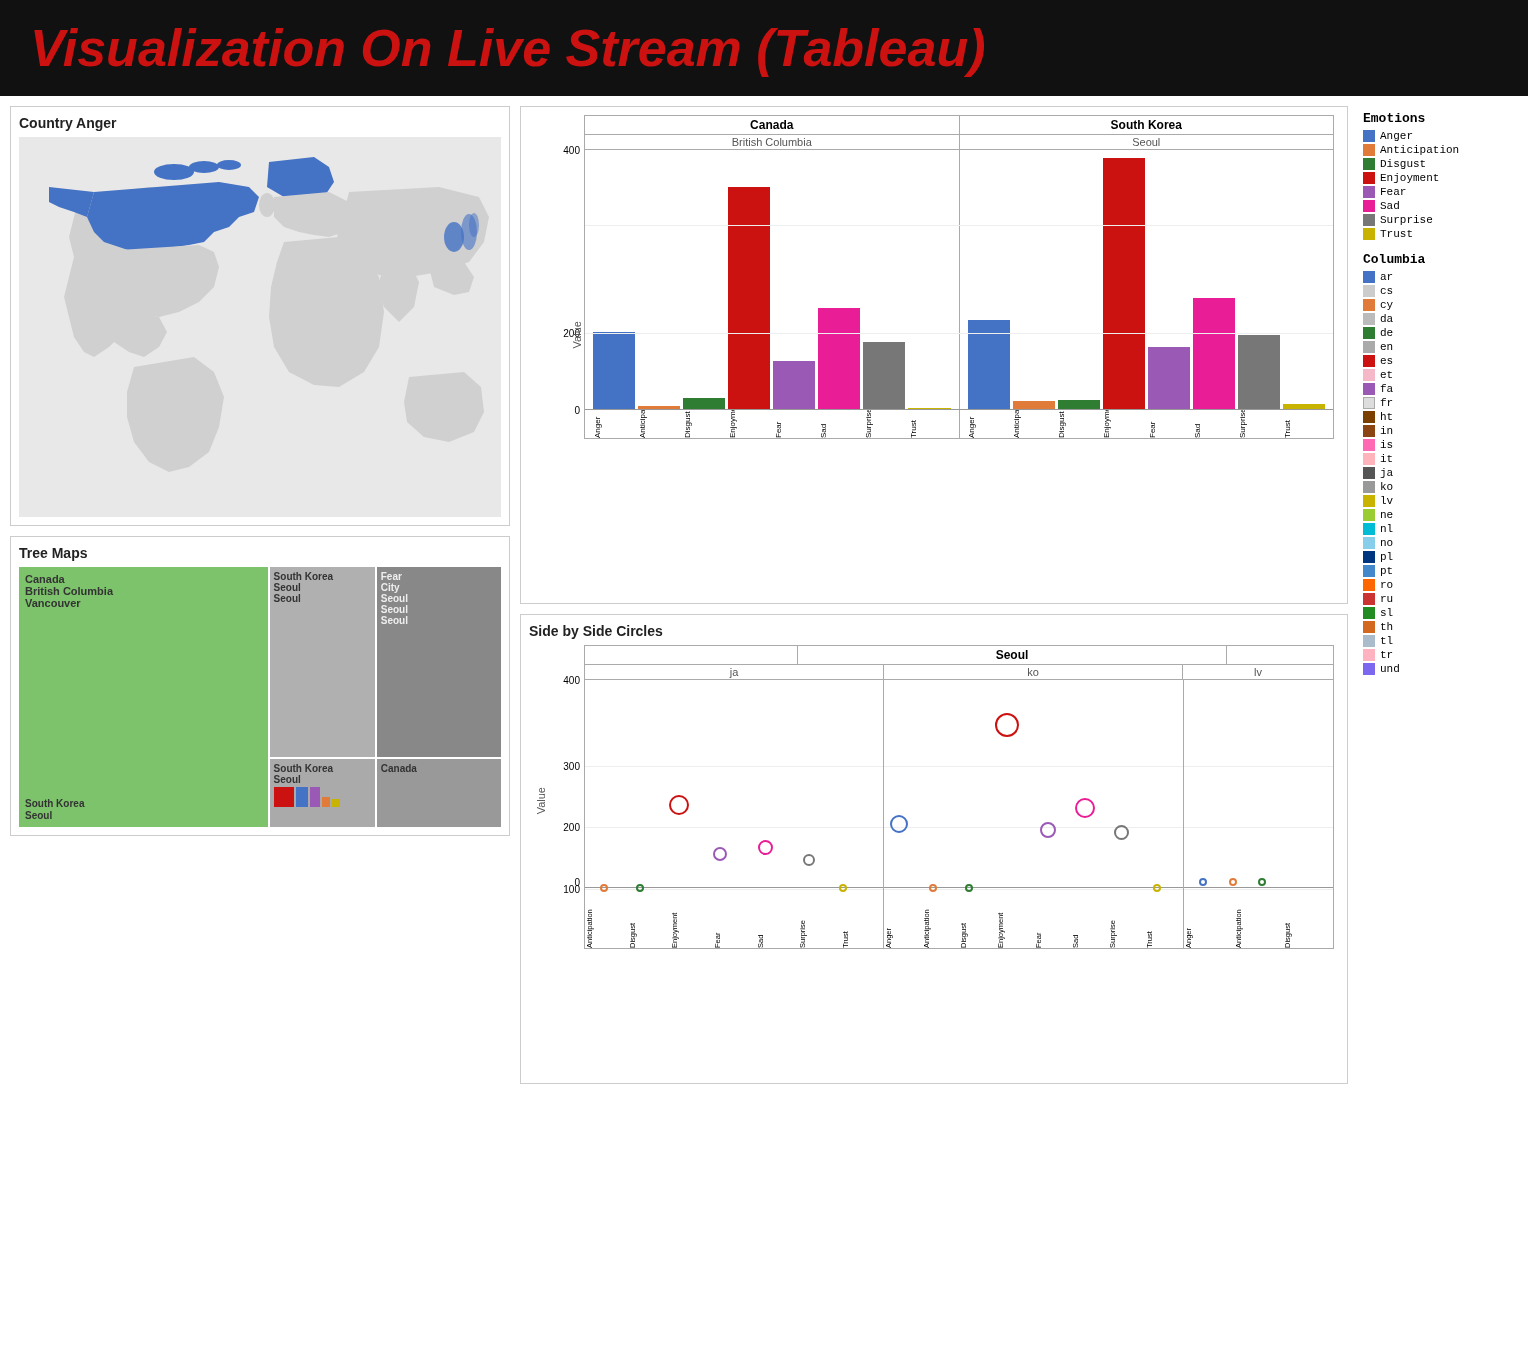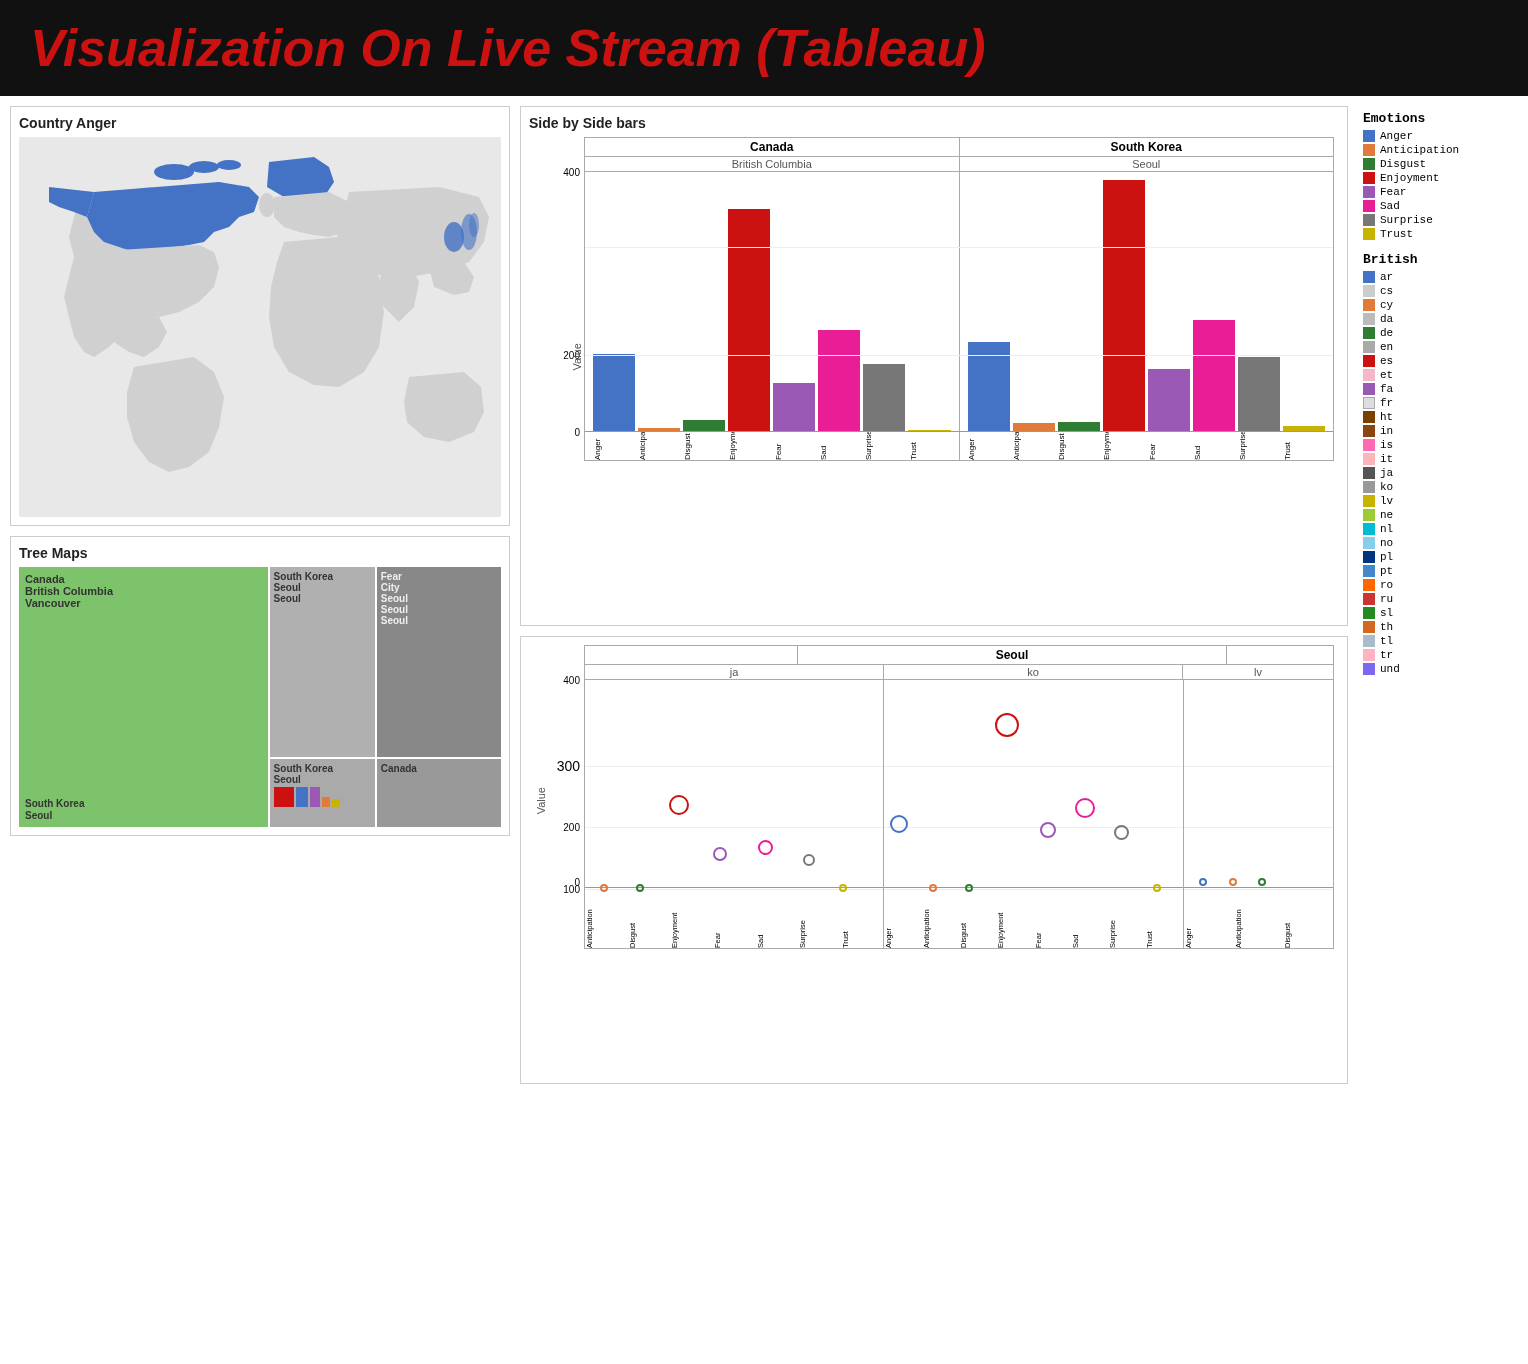--- a/index.html
+++ b/index.html
@@ -177,21 +177,20 @@
             <span>Canada</span>
           </div>
         </div>
       </div>
     </div>
   </div>
 
   <div class="center-col">
 
     <div class="panel bars-panel">
-      <div class="panel-title">Side by Side bars</div>
 
       <div style="position:relative; height:480px;">
 
 
         <div style="display:flex; margin-left:55px; margin-right:5px;">
           <div style="flex:1; text-align:center; font-size:12px; font-weight:bold; border:1px solid #aaa; border-bottom:none; padding:2px;">Canada</div>
           <div style="flex:1; text-align:center; font-size:12px; font-weight:bold; border:1px solid #aaa; border-left:none; border-bottom:none; padding:2px;">South Korea</div>
         </div>
         <div style="display:flex; margin-left:55px; margin-right:5px;">
           <div style="flex:1; text-align:center; font-size:11px; color:#555; border:1px solid #aaa; border-bottom:none; padding:1px;">British Columbia</div>
@@ -253,40 +252,41 @@
             <div style="flex:1; font-size:8px; writing-mode:vertical-rl; transform:rotate(180deg); text-align:left; overflow:hidden;">Fear</div>
             <div style="flex:1; font-size:8px; writing-mode:vertical-rl; transform:rotate(180deg); text-align:left; overflow:hidden;">Sad</div>
             <div style="flex:1; font-size:8px; writing-mode:vertical-rl; transform:rotate(180deg); text-align:left; overflow:hidden;">Surprise</div>
             <div style="flex:1; font-size:8px; writing-mode:vertical-rl; transform:rotate(180deg); text-align:left; overflow:hidden;">Trust</div>
           </div>
         </div>
       </div>
     </div>
 
     <div class="panel">
+      <div class="panel-title">Side by Side Circles</div>
 
       <div style="position:relative; height:430px;">
 
         <div style="display:flex; margin-left:55px; margin-right:5px;">
           <div style="flex:1; border:1px solid #aaa; border-bottom:none;"></div>
           <div style="flex:2; text-align:center; font-size:12px; font-weight:bold; border:1px solid #aaa; border-left:none; border-bottom:none; padding:2px;">Seoul</div>
           <div style="flex:0.5; border:1px solid #aaa; border-left:none; border-bottom:none;"></div>
         </div>
 
         <div style="display:flex; margin-left:55px; margin-right:5px;">
           <div style="flex:1; text-align:center; font-size:11px; color:#555; border:1px solid #aaa; border-bottom:none; padding:1px;">ja</div>
           <div style="flex:1; text-align:center; font-size:11px; color:#555; border:1px solid #aaa; border-left:none; border-bottom:none; padding:1px;">ko</div>
           <div style="flex:0.5; text-align:center; font-size:11px; color:#555; border:1px solid #aaa; border-left:none; border-bottom:none; padding:1px;">lv</div>
         </div>
 
         <div style="display:flex; margin-left:55px; margin-right:5px; border:1px solid #aaa; height:270px; position:relative;">
 
           <div style="position:absolute; left:-55px; top:0; bottom:0; width:55px;">
             <span style="position:absolute; right:5px; top:0px; font-size:10px; transform:translateY(-50%);">400</span>
-            <span style="position:absolute; right:5px; top:calc(270px * (1 - 300/440)); font-size:14px; transform:translateY(-50%);">300</span>
+            <span style="position:absolute; right:5px; top:calc(270px * (1 - 300/440)); font-size:10px; transform:translateY(-50%);">300</span>
             <span style="position:absolute; right:5px; top:calc(270px * (1 - 200/440)); font-size:10px; transform:translateY(-50%);">200</span>
             <span style="position:absolute; right:5px; top:calc(270px * (1 - 100/440)); font-size:10px; transform:translateY(-50%);">100</span>
             <span style="position:absolute; right:5px; bottom:60px; font-size:10px;">0</span>
             <span style="position:absolute; left:5px; top:40%; font-size:11px; color:#555; writing-mode:vertical-rl; transform:rotate(180deg);">Value</span>
           </div>
 
           <div style="position:absolute; left:0; right:0; top:calc(270px * (1 - 300/440)); border-top:1px solid #eee;"></div>
           <div style="position:absolute; left:0; right:0; top:calc(270px * (1 - 200/440)); border-top:1px solid #eee;"></div>
           <div style="position:absolute; left:0; right:0; top:calc(270px * (1 - 100/440)); border-top:1px solid #eee;"></div>
 
@@ -399,21 +399,21 @@
         <div class="legend-color" style="background:#777;"></div>
         <span>Surprise</span>
       </div>
       <div class="legend-item">
         <div class="legend-color" style="background:#c8b400;"></div>
         <span>Trust</span>
       </div>
     </div>
 
     <div class="legend-section">
-      <div class="legend-title">British</div>
+      <div class="legend-title">Columbia</div>
       <div class="legend-item">
         <div class="legend-color" style="background:#4472c4;"></div>
         <span>ar</span>
       </div>
       <div class="legend-item">
         <div class="legend-color" style="background:#ccc;"></div>
         <span>cs</span>
       </div>
       <div class="legend-item">
         <div class="legend-color" style="background:#e07b39;"></div>

